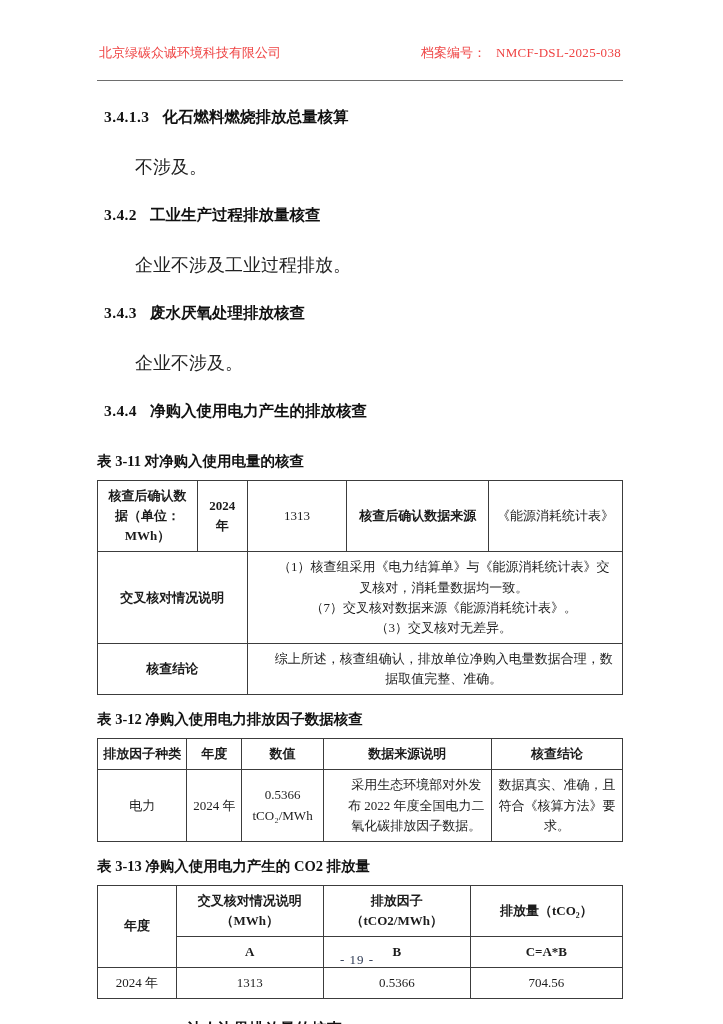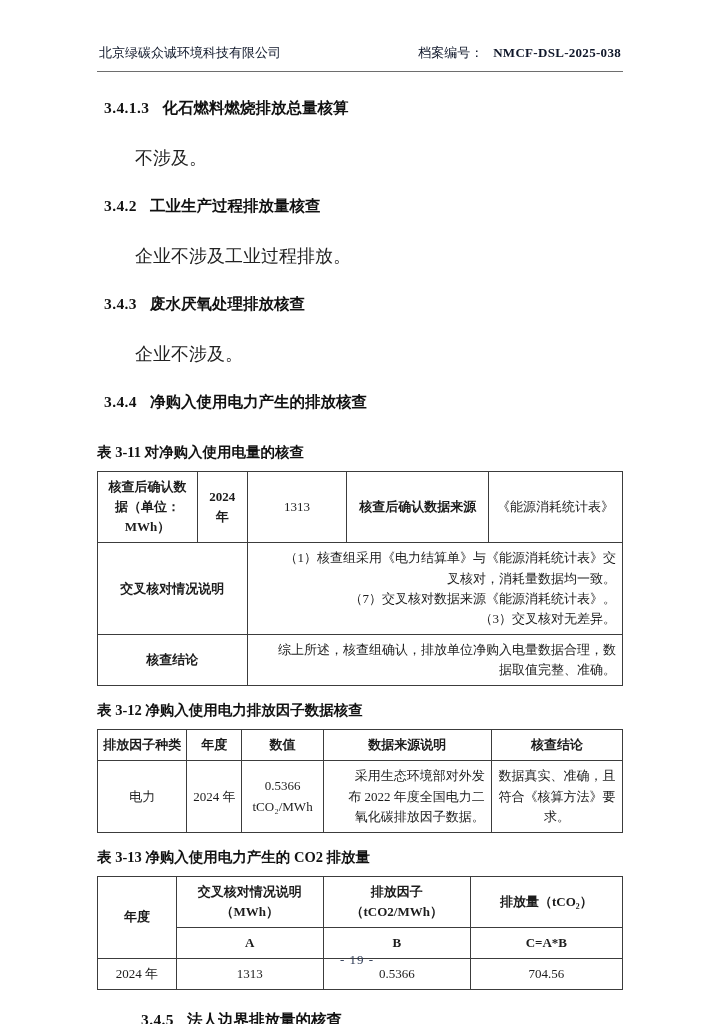--- a/index.html
+++ b/index.html
@@ -9,25 +9,25 @@
     background: #ffffff;
     font-family: "Liberation Serif", "DejaVu Serif", serif;
     color: #1c1c1c;
     position: relative;
     overflow: hidden;
   }
   .page { padding: 44px 100px 0 97px; }
 
   .doc-header {
     display: flex; justify-content: space-between; align-items: baseline;
-    font-size: 13px; color: #0f172a;
-    padding: 0 2px 9px 2px;
+    font-size: 13px; color: #ef4444;
+    padding: 0 2px 18px 2px;
     border-bottom: 1px solid #6e6e6e;
   }
-  .archive-num { font-weight: 700; letter-spacing: 0.3px; margin-left: 10px; margin-top: 40px; }
+  .archive-num { font-weight: 400; letter-spacing: 0.3px; margin-left: 10px; margin-top: 40px; }
 
   .heading {
     font-weight: bold; font-size: 15.5px; color: #111;
     margin: 26px 0 0 7px;
   }
   .heading .num { margin-right: 13px; letter-spacing: 0.4px; }
   .body-text {
     font-size: 18px; color: #222;
     margin: 27px 0 0 38px;
   }
@@ -42,21 +42,21 @@
     width: 100%; border-collapse: collapse; table-layout: fixed;
     font-size: 13px; color: #1c1c1c;
   }
   td {
     border: 1px solid #3c3c3c;
     text-align: center; vertical-align: middle;
     padding: 5px 4px; line-height: 1.55;
     word-break: break-word;
   }
   td.bold { font-weight: bold; }
-  td.left { text-align: right; padding-left: 24px; padding-right: 6px; }
+  td.left { text-align: center; padding-left: 24px; padding-right: 6px; }
 
   .footer {
     position: absolute; bottom: 56px; left: 0; width: 714px;
     text-align: center; font-size: 13px; color: #2f3b55;
     letter-spacing: 1px;
   }
 </style>
 </head>
 <body>
 

